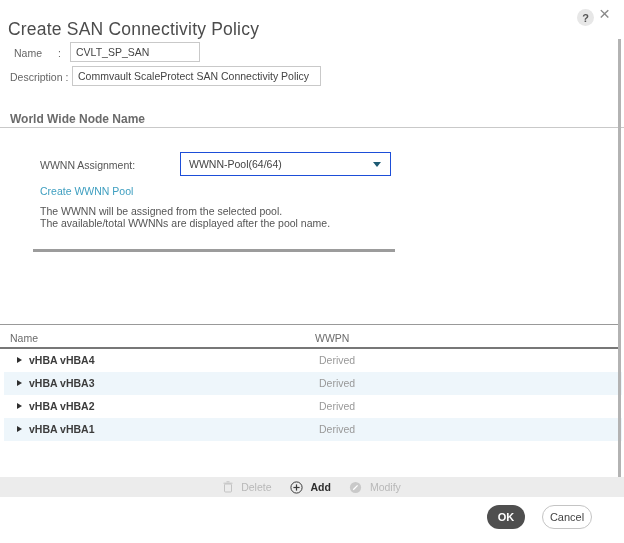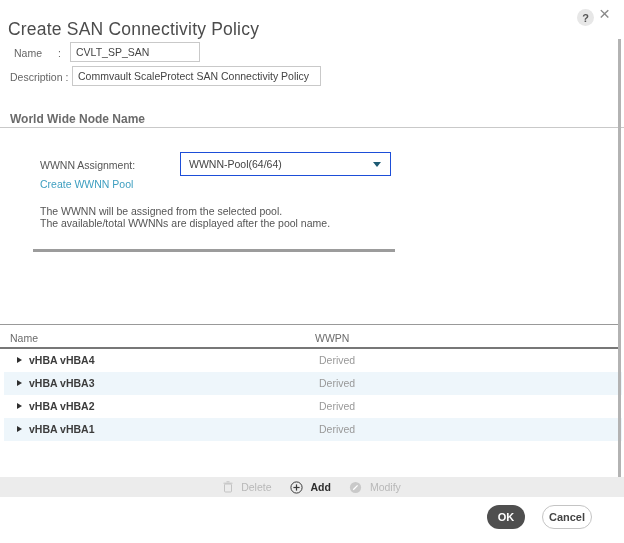--- a/index.html
+++ b/index.html
@@ -23,21 +23,21 @@
   .section-heading { position:absolute; left:10px; top:112px; font-size:12px; font-weight:bold; color:#6b6b6b;text-align:center; }
   .hr-full { position:absolute; left:0; width:624px; height:1px; background:#c9c9c9; }
 
   .dropdown { position:absolute; left:180px; top:152px; width:211px; height:24px; border:1px solid #1d4ed8;
               background:#fff; display:flex; align-items:center; cursor:pointer; }
   .dropdown-value { font-size:10.5px; color:#444; padding-left:8px; }
   .dropdown-arrow { position:absolute; right:9px; top:9px; width:0; height:0;
                     border-left:4px solid transparent; border-right:4px solid transparent;
                     border-top:5px solid #1d5a73; }
 
-  .link { position:absolute; left:40px; top:178px; font-size:10.5px; color:#3f9fc0; cursor:pointer; }
+  .link { position:absolute; left:40px; top:185px; font-size:10.5px; color:#3f9fc0; cursor:pointer; }
   .note { position:absolute; left:40px; font-size:10.5px; color:#555; }
   .thick-divider { position:absolute; left:33px; top:249px; width:362px; height:3px; background:#9c9c9c; }
 
   .table-top-line { position:absolute; left:0; top:324px; width:618px; height:1px; background:#999; }
   .th { position:absolute; top:332px; font-size:10.5px; color:#6b6b6b; }
   .header-underline { position:absolute; left:0; top:347px; width:618px; height:2px; background:#777; }
 
   .row { position:absolute; left:4px; width:618px; height:23px; cursor:pointer; }
   .row.alt { background:#eef6fb; }
   .tri { position:absolute; left:13px; top:8px; width:0; height:0;
@@ -53,21 +53,21 @@
              display:flex; justify-content:center; align-items:center; gap:18px; }
   .tool { display:flex; align-items:center; gap:8px; font-size:10.5px; }
   .tool.disabled { color:#b8b8b8; cursor:default; }
   .tool.enabled { color:#2e2e2e; font-weight:bold; cursor:pointer; }
 
   .ok-btn { position:absolute; left:487px; top:505px; width:38px; height:24px; border-radius:12px;
             background:#4f4f4f; color:#fff; font-size:11px; font-weight:bold; border:none;
             display:flex; align-items:center; justify-content:center; cursor:pointer;
             font-family:"Liberation Sans", sans-serif; }
   .cancel-btn { position:absolute; left:542px; top:505px; width:50px; height:24px; border-radius:12px;
-            background:#fff; color:#444; font-size:11px; font-weight:bold; border:1px solid #c4c4c4;
+            background:#fff; color:#444; font-size:11px; font-weight:normal; border:1px solid #c4c4c4;
             display:flex; align-items:center; justify-content:center; cursor:pointer;
             font-family:"Liberation Sans", sans-serif; }
 </style>
 </head>
 <body>
 
 <div class="dialog">
 
   <div class="title">Create SAN Connectivity Policy</div>
   <div class="help-btn">?</div>

